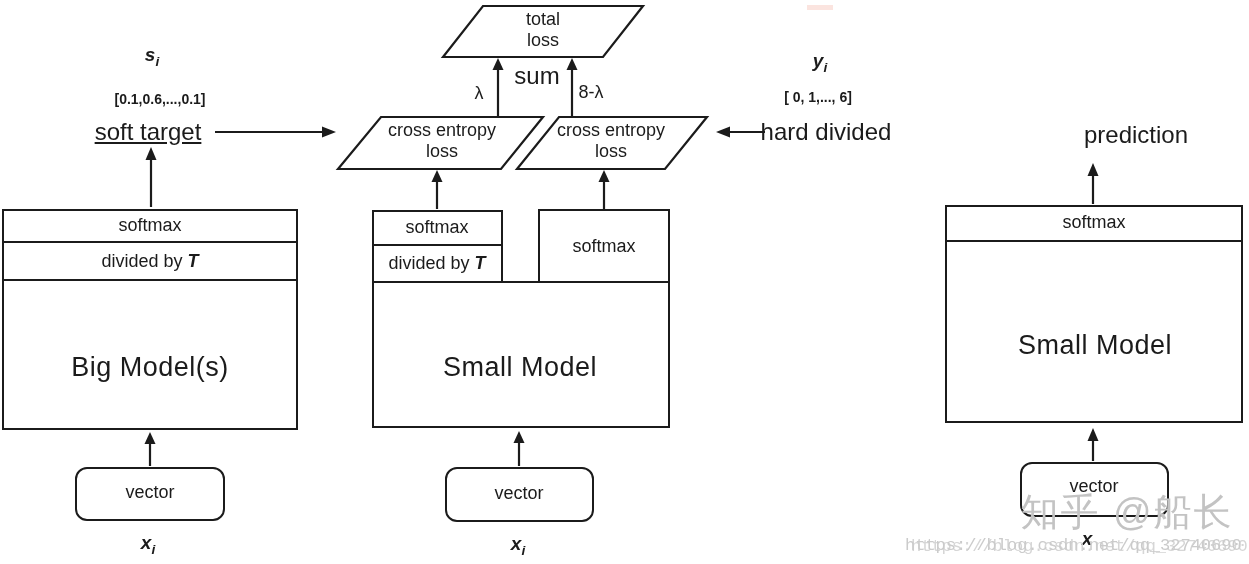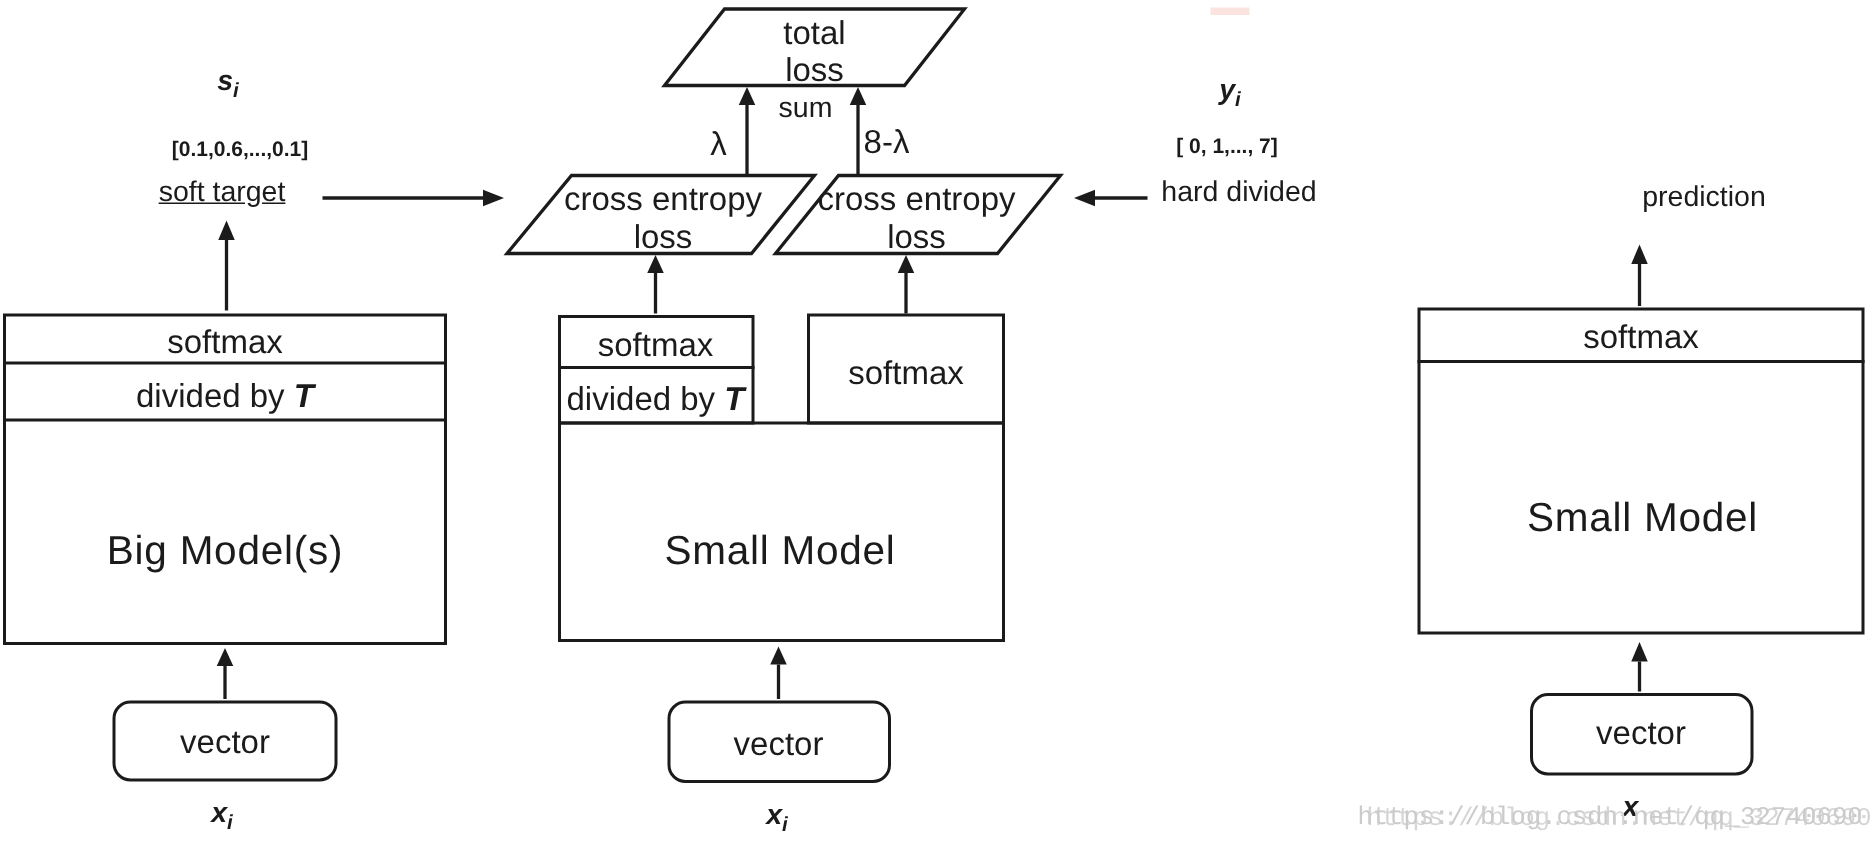--- a/index.html
+++ b/index.html
@@ -5,22 +5,22 @@
   html,body{margin:0;padding:0;background:#ffffff;}
   .stage{
     position:relative;width:1249px;height:564px;background:#ffffff;
     font-family:"Liberation Sans",sans-serif;color:#1b1b1b;overflow:hidden;
   }
   .svg-layer{position:absolute;left:0;top:0;width:1249px;height:564px;}
   .box{position:absolute;border:2px solid #1b1b1b;box-sizing:border-box;background:transparent;}
   .round{border-radius:12px;}
   .hline{position:absolute;height:2px;background:#1b1b1b;}
   .lbl{position:absolute;transform:translateX(-50%);white-space:nowrap;line-height:1.15;}
-  .t18{font-size:22px;}
-  .t19{font-size:19px;}
+  .t18{font-size:18px;}
+  .t19{font-size:24px;}
   .t14{font-size:14px;font-weight:600;}
   .model{font-size:27px;letter-spacing:0.5px;}
   .sym{font-weight:700;font-style:italic;font-size:19px;}
   .sym sub{font-size:0.72em;font-weight:700;font-style:italic;}
   .ti{font-weight:700;font-style:italic;}
   .center2{text-align:center;}
   .wm-zhihu{
     position:absolute;transform:translateX(-50%);
     font-size:38px;letter-spacing:2px;color:#c3c3c3;white-space:nowrap;
   }
@@ -108,29 +108,30 @@
   </div>
   <div class="lbl t18" style="left:479px;top:83px;">λ</div>
   <div class="lbl t18" style="left:591px;top:82px;">8-λ</div>
   <div class="lbl t19" style="left:537px;top:62px;">sum</div>
   <div class="lbl t18 center2" style="left:543px;top:9px;">
     <div>total</div>
       <div>loss</div>
   </div>
 
   <div class="lbl sym" style="left:820px;top:50px;text-align:right;"><span>y</span><sub>i</sub></div>
-  <div class="lbl t14" style="left:818px;top:89px;">[ 0, 1,..., 7]</div>
+  <div class="lbl t14" style="left:818px;top:89px;">[ 0, 1,..., 6]</div>
   <div class="lbl t19" style="left:826px;top:118px;">hard divided</div>
 
   <div class="lbl t19" style="left:1094px;top:121px;margin-left:42px;">prediction</div>
   <div class="box" style="left:945px;top:205px;width:298px;height:218px;"></div>
   <div class="hline" style="left:945px;top:240px;width:298px;"></div>
   <div class="lbl t18" style="left:1094px;top:212px;">softmax</div>
   <div class="lbl model" style="left:1095px;top:330px;">Small Model</div>
   <div class="box round" style="left:1020px;top:462px;width:149px;height:55px;"></div>
   <div class="lbl t18" style="left:1094px;top:476px;">vector</div>
   <div class="lbl sym" style="left:1087px;top:528px;">x</div>
 
+  <div class="wm-zhihu" style="left:1127px;top:487px;">知乎 @船长</div>
   <div class="wm-url ghost" style="left:911px;top:537px;">https://blog.csdn.net/qq_32740690</div>
   <div class="wm-url" style="left:905px;top:536px;">https://blog.csdn.net/qq_32740690</div>
   <div class="pink-dash" style="left:807px;top:5px;width:26px;height:5px;"></div>
 
 </div>
 
 </body></html>

